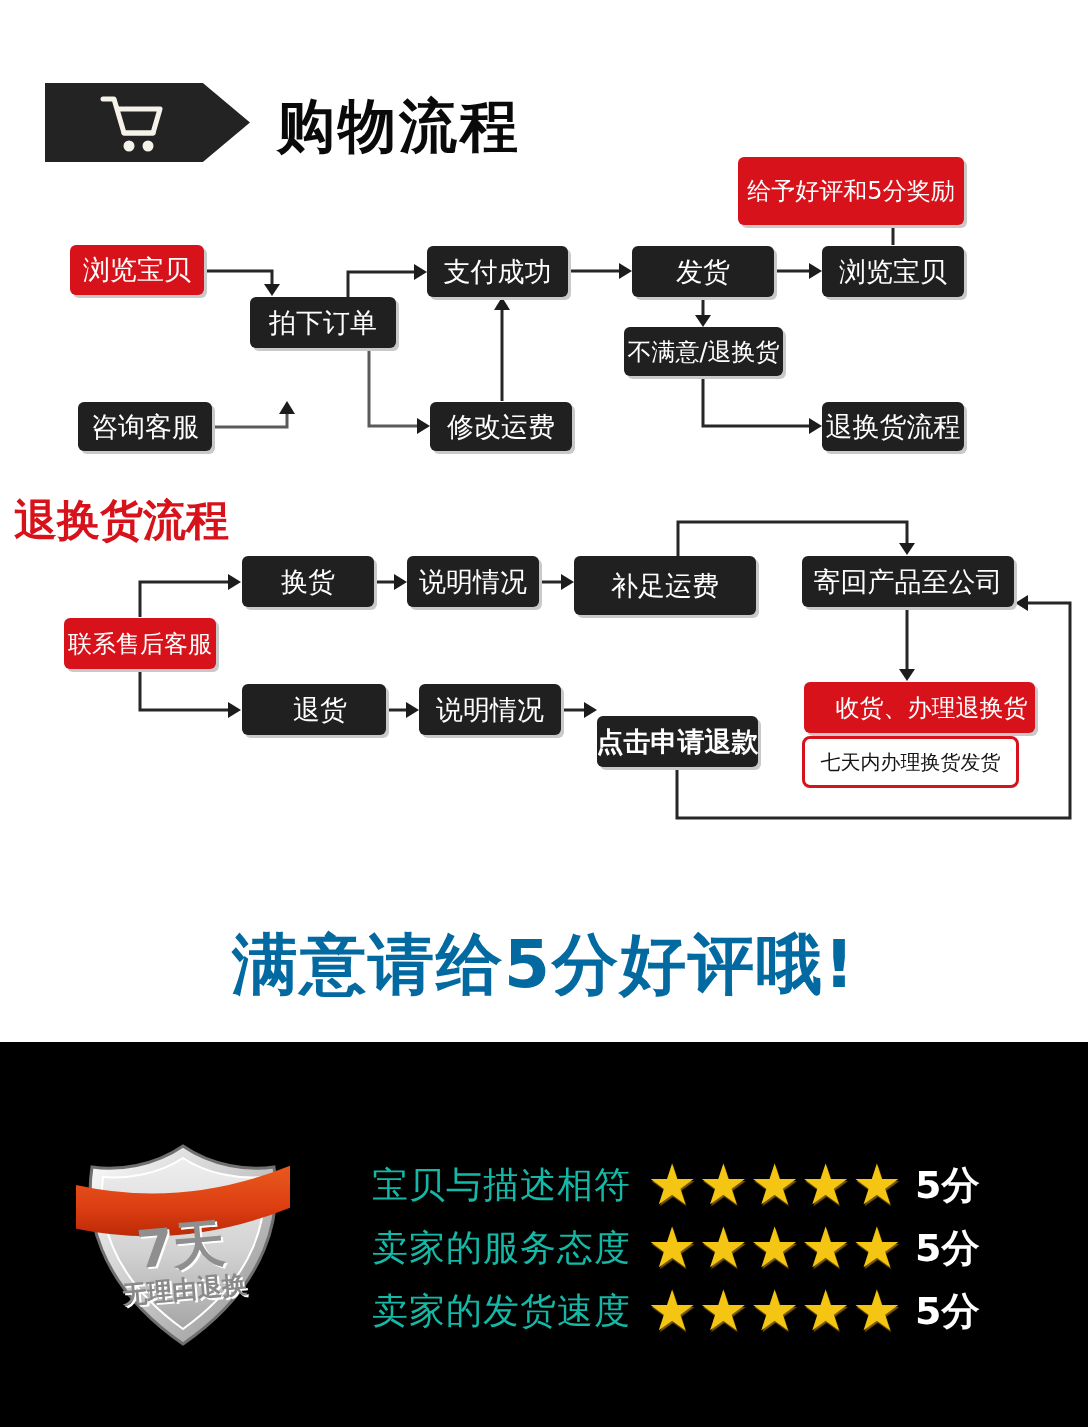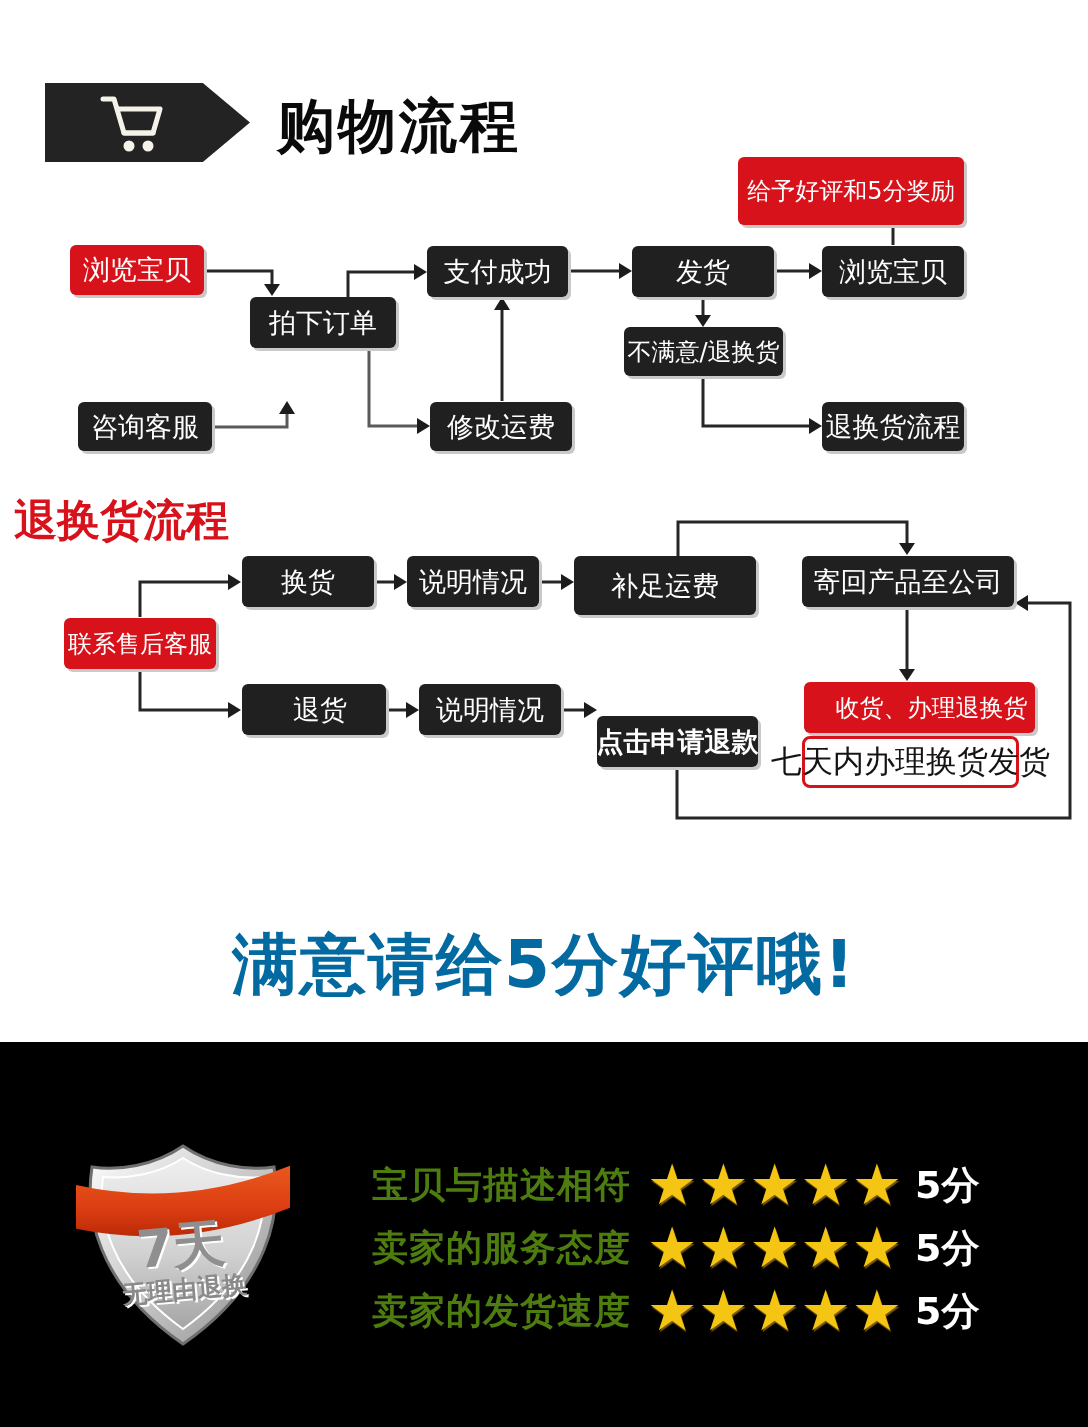--- a/index.html
+++ b/index.html
@@ -27,21 +27,21 @@
     color:#fff; font-size:27px; font-weight:500; white-space:nowrap;
     border-radius:6px; box-shadow:3px 3px 0 #c9c9c9;
   }
   .dark { background:#202020; }
   .red  { background:#d8121b; }
   .whitebox {
     background:#fff; color:#141414; border:3px solid #d8121b;
     box-shadow:none; border-radius:8px;
   }
   .small  { font-size:24px; }
-  .xsmall { font-size:31px; }
+  .xsmall { font-size:20px; }
   
   .section-title {
     position:absolute; left:14px; top:492px;
     font-size:43px; font-weight:800; color:#d8121b; white-space:nowrap;
   }
   .slogan {
     position:absolute; left:50%; top:920px; transform:translateX(-50%);
     font-size:66px; font-weight:900; color:#0369a1; letter-spacing:2px;
     white-space:nowrap;
   }
@@ -49,21 +49,21 @@
   #connectors { position:absolute; left:0; top:0; }
   .ln  { stroke:#262626; stroke-width:3; fill:none; }
   .lng { stroke:#5a5a5a; stroke-width:3; fill:none; }
   .ah  { fill:#1c1c1c; stroke:none; }
   
   .panel { position:absolute; left:0; top:1042px; width:1088px; height:385px; background:#000; }
   .shield { position:absolute; left:76px; top:98px; }
   .rate-row {
     position:absolute; left:372px; display:flex; align-items:center; height:56px;
   }
-  .rate-label { font-size:36px; font-weight:700; color:#4d7c0f; white-space:nowrap; letter-spacing:1px; }
+  .rate-label { font-size:36px; font-weight:400; color:#14b8a6; white-space:nowrap; letter-spacing:1px; }
   .stars { display:flex; margin-left:16px; }
   .star {
     font-size:56px; line-height:56px; color:#f4c513;
     text-shadow:1px 2px 1px #7a5a00; margin-right:1px;
   }
   .rate-score { font-size:38px; font-weight:700; color:#fff; margin-left:12px; white-space:nowrap; }
 </style>
 </head>
 <body>
 

